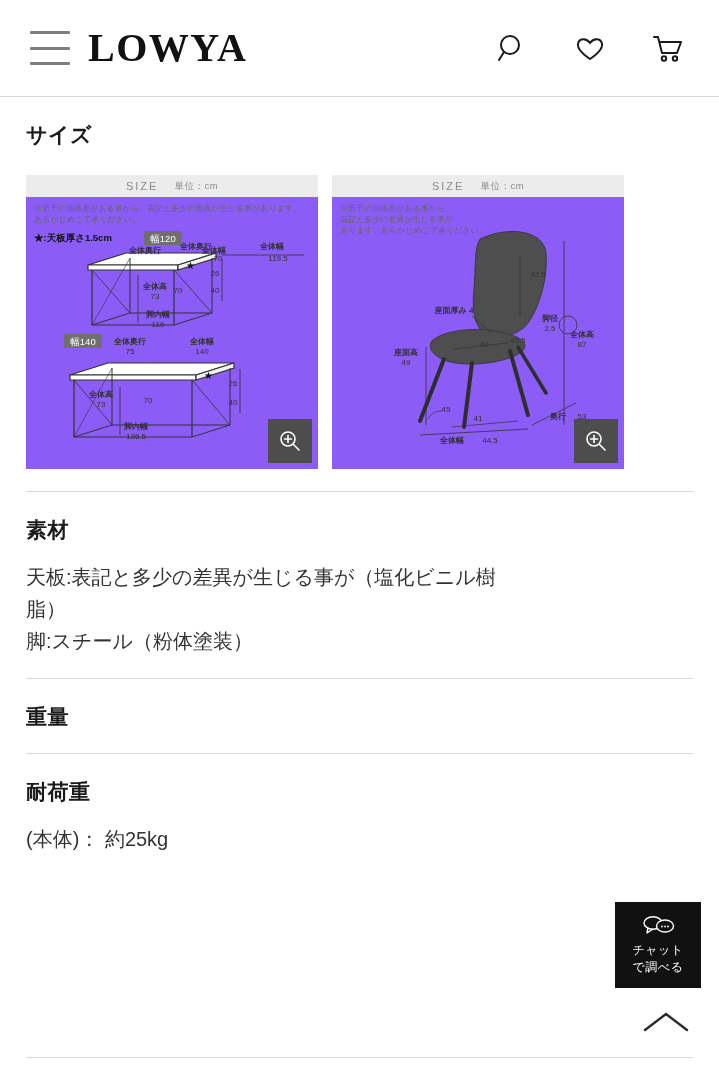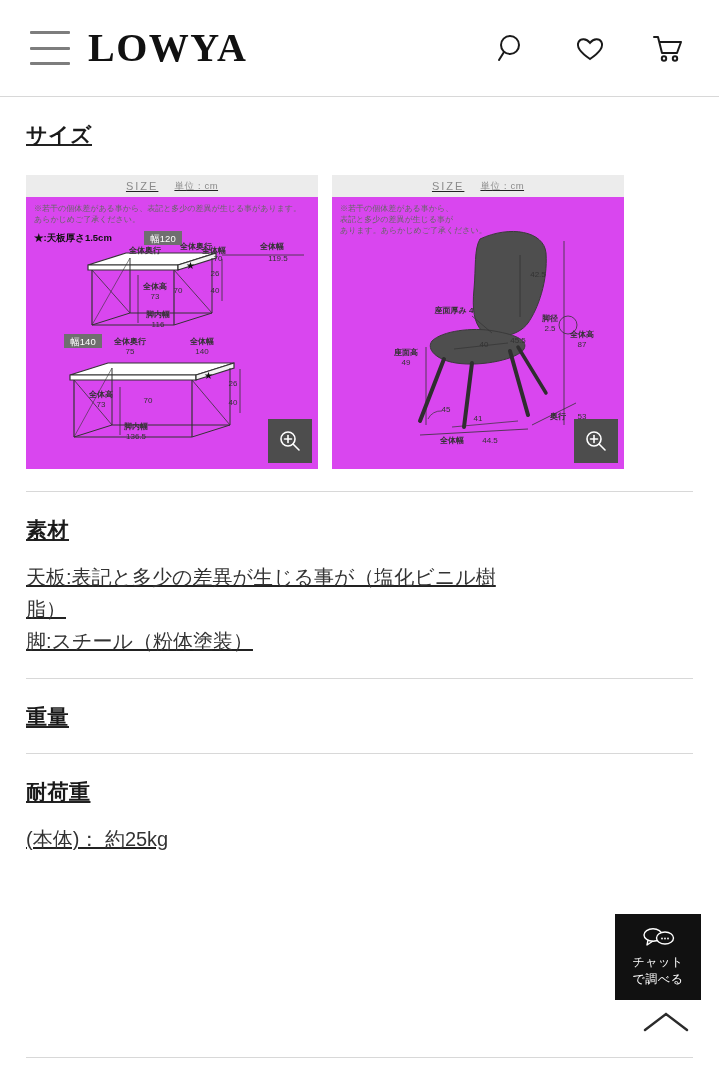--- a/index.html
+++ b/index.html
@@ -62,21 +62,20 @@
   
   .rule {
     height: 1px; background: #d8d8d8; width: 100%;
   }
 
   
   .content {
     flex: 1 1 auto;
     padding: 0 26px;
     overflow: hidden;
-    text-decoration: underline;
   }
   h2.sec-title {
     font-size: 21px;
     font-weight: bold;
     margin: 24px 0 0 0;
     letter-spacing: 0.5px;
     color: #1a1a1a;
   }
   p.sec-body {
     font-size: 20px;
@@ -105,41 +104,41 @@
     display: flex; align-items: center; justify-content: center;
     gap: 16px;
     font-size: 11px;
     color: #8a8a8a;
     letter-spacing: 2px;
   }
   .diagram-head .unit { font-size: 9.5px; letter-spacing: 0.5px; }
   .diagram-body {
     position: relative;
     height: 272px;
-    background: #d946ef;
+    background: #8b5cf6;
     padding: 8px 6px 0 6px;
   }
   .zoom-btn {
     position: absolute;
     right: 6px; bottom: 6px;
     width: 44px; height: 44px;
     background: #4d4d4d;
     display: flex; align-items: center; justify-content: center;
     cursor: pointer;
   }
   .zoom-btn svg { width: 24px; height: 24px; }
 
   .svgwrap { position: absolute; inset: 0; }
   .svgwrap svg { width: 100%; height: 100%; display: block; }
 
   
   .chat-widget {
     position: absolute;
     right: 18px;
-    bottom: 80px;
+    bottom: 92px;
     width: 86px; height: 86px;
     background: #111;
     color: #fff;
     display: flex; flex-direction: column; align-items: center; justify-content: center;
     cursor: pointer;
     gap: 2px;
   }
   .chat-widget .bubbles { margin-bottom: 2px; }
   .chat-widget .cw-l1, .chat-widget .cw-l2 {
     font-size: 12px; line-height: 1.25; letter-spacing: 0.5px;

